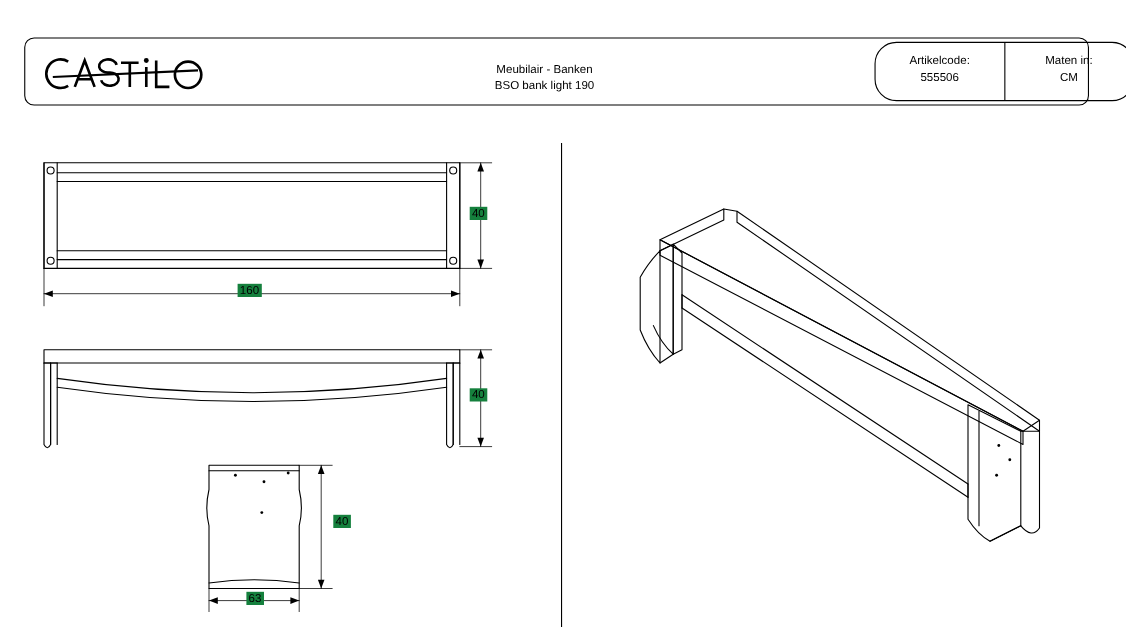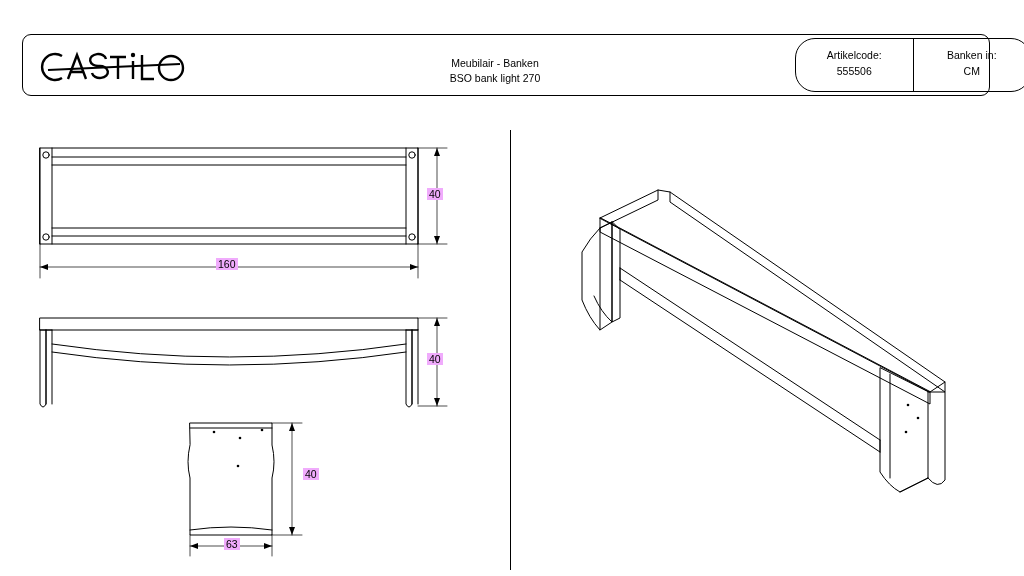--- a/index.html
+++ b/index.html
@@ -91,21 +91,21 @@
     left: 0;
     top: 0;
     width: 1024px;
     height: 576px;
     pointer-events: none;
   }
   .dimlabel {
     position: absolute;
     font-size: 10.5px;
     color: #000;
-    background: #f0abfc;
+    background: #15803d;
     padding: 0 2px;
     white-space: nowrap;
   }
 </style>
 </head>
 <body>
 
 <div id="sheet">
 
   <div class="title-block"></div>
@@ -130,30 +130,30 @@
       </g>
 
       <circle cx="103" cy="11" r="2.2" fill="#000"></circle>
 
       <path d="M18 26 L150 20" stroke="#000" stroke-width="2" fill="none"></path>
     </svg>
   </div>
 
   <div class="title-center">
     <div>Meubilair - Banken</div>
-    <div>BSO bank light 270</div>
+    <div>BSO bank light 190</div>
   </div>
 
   <div class="code-box">
     <div class="code-cell left">
       <span class="lbl">Artikelcode:</span>
       <span class="val">555506</span>
     </div>
     <div class="code-cell">
-      <span class="lbl">Banken in:</span>
+      <span class="lbl">Maten in:</span>
       <span class="val">CM</span>
     </div>
   </div>
 
   <div class="divider"></div>
 
   <svg class="svg-layer" viewBox="0 0 1024 576">
     <g fill="none" stroke="#000" stroke-width="1" stroke-linejoin="round" stroke-linecap="round">
 
       <g>

